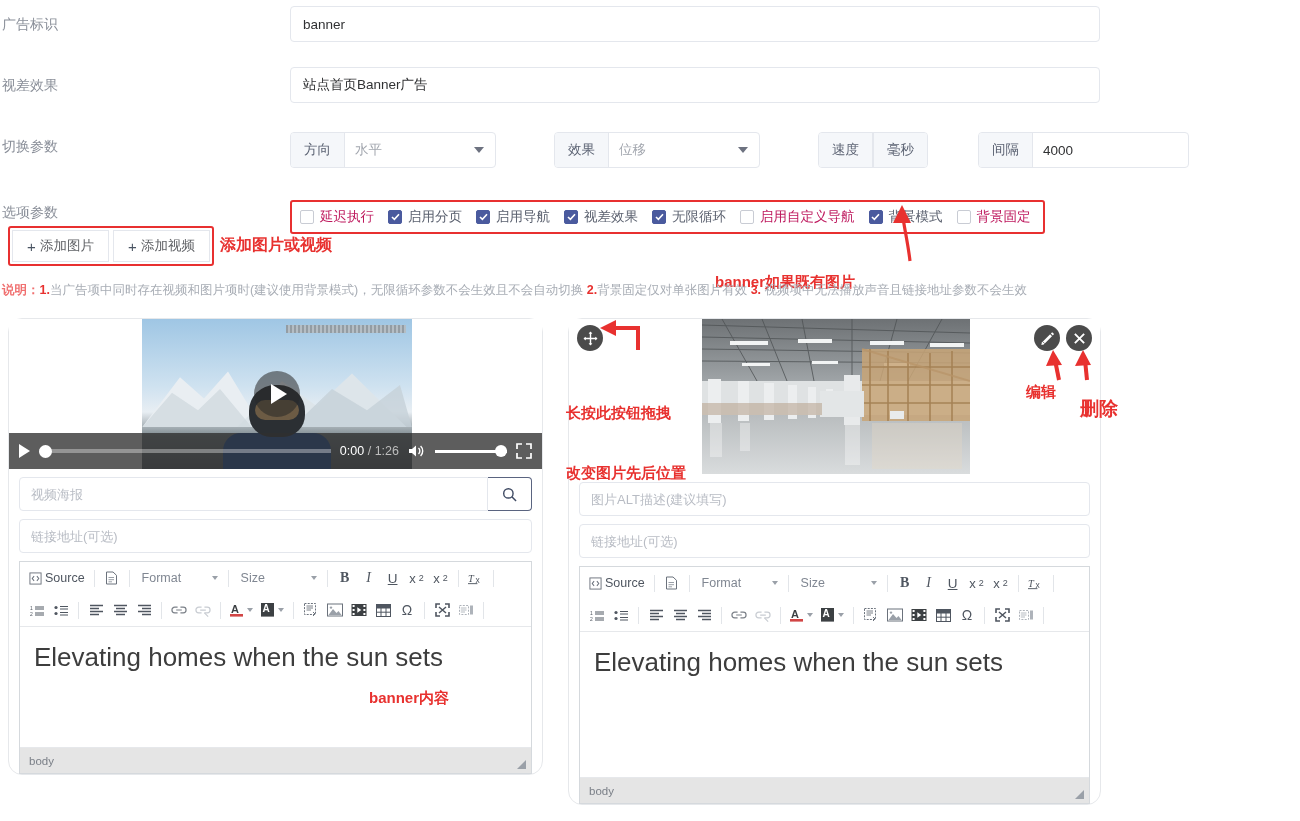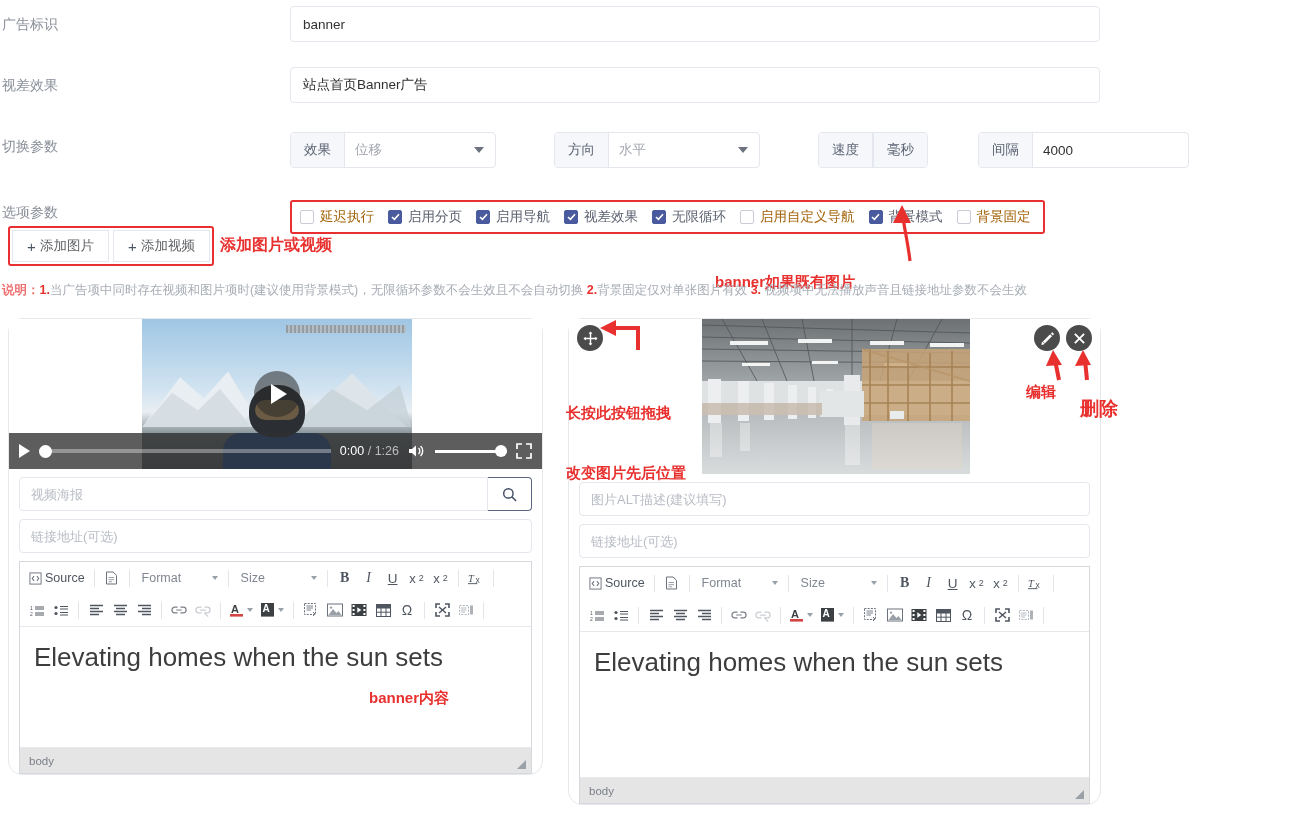--- a/index.html
+++ b/index.html
@@ -78,21 +78,21 @@
   .cb-item { display:flex; align-items:center; margin-right:14px; white-space:nowrap; }
   .cb-item:last-child { margin-right:2px; }
   .cb-box {
     width:14px;height:14px;border-radius:2px;border:1px solid #c9ccd4;
     background:#fff; margin-right:6px; flex:0 0 14px;
     display:flex;align-items:center;justify-content:center;
   }
   .cb-box.on { background:#4a5a9e; border-color:#4a5a9e; }
   .cb-box.on svg { display:block; }
   .cb-box svg { display:none; }
-  .cb-label { color:#a16207; font-size:13.5px; }
+  .cb-label { color:#be185d; font-size:13.5px; }
   .cb-item.on .cb-label { color:#5c6270; }
 
   
   .add-wrap {
     display:inline-flex; border:2px solid #e83030; border-radius:3px;
     padding:2px; background:#fff;
   }
   .btn-add {
     height:32px; min-width:97px;
     display:flex; align-items:center; justify-content:center; gap:4px;
@@ -252,31 +252,31 @@
       <input class="txt-input" value="站点首页Banner广告" style="">
     </div>
   </div>
 
   <div class="form-row" style="margin-top:19px;">
     <div class="row-label">切换参数</div>
     <div class="row-field">
       <div class="ig-row">
 
         <div class="input-group">
+          <div class="ig-addon">方向</div>
+          <div class="ig-select">
+            <span>水平</span>
+            <span class="caret"></span>
+          </div>
+        </div>
+
+        <div class="input-group">
           <div class="ig-addon">效果</div>
           <div class="ig-select">
             <span>位移</span>
-            <span class="caret"></span>
-          </div>
-        </div>
-
-        <div class="input-group">
-          <div class="ig-addon">方向</div>
-          <div class="ig-select">
-            <span>水平</span>
             <span class="caret"></span>
           </div>
         </div>
 
         <div class="input-group">
           <div class="ig-addon">速度</div>
           <div class="ig-addon right">毫秒</div>
         </div>
 
         <div class="input-group" style="margin-left:-8px;">

